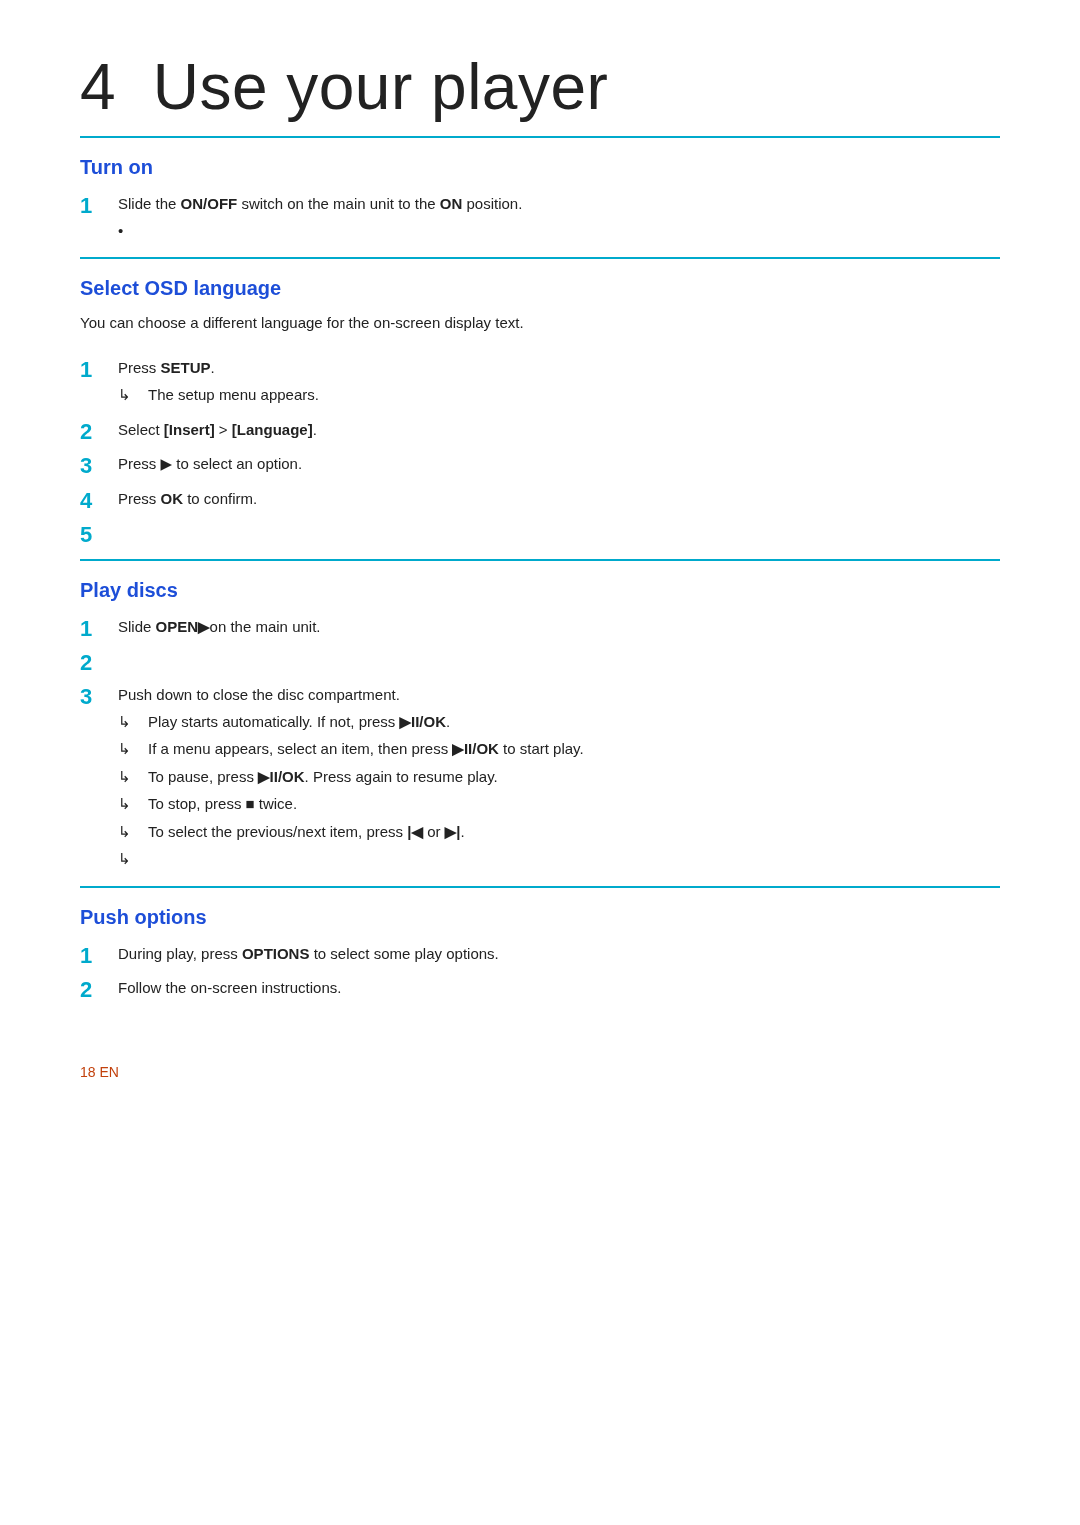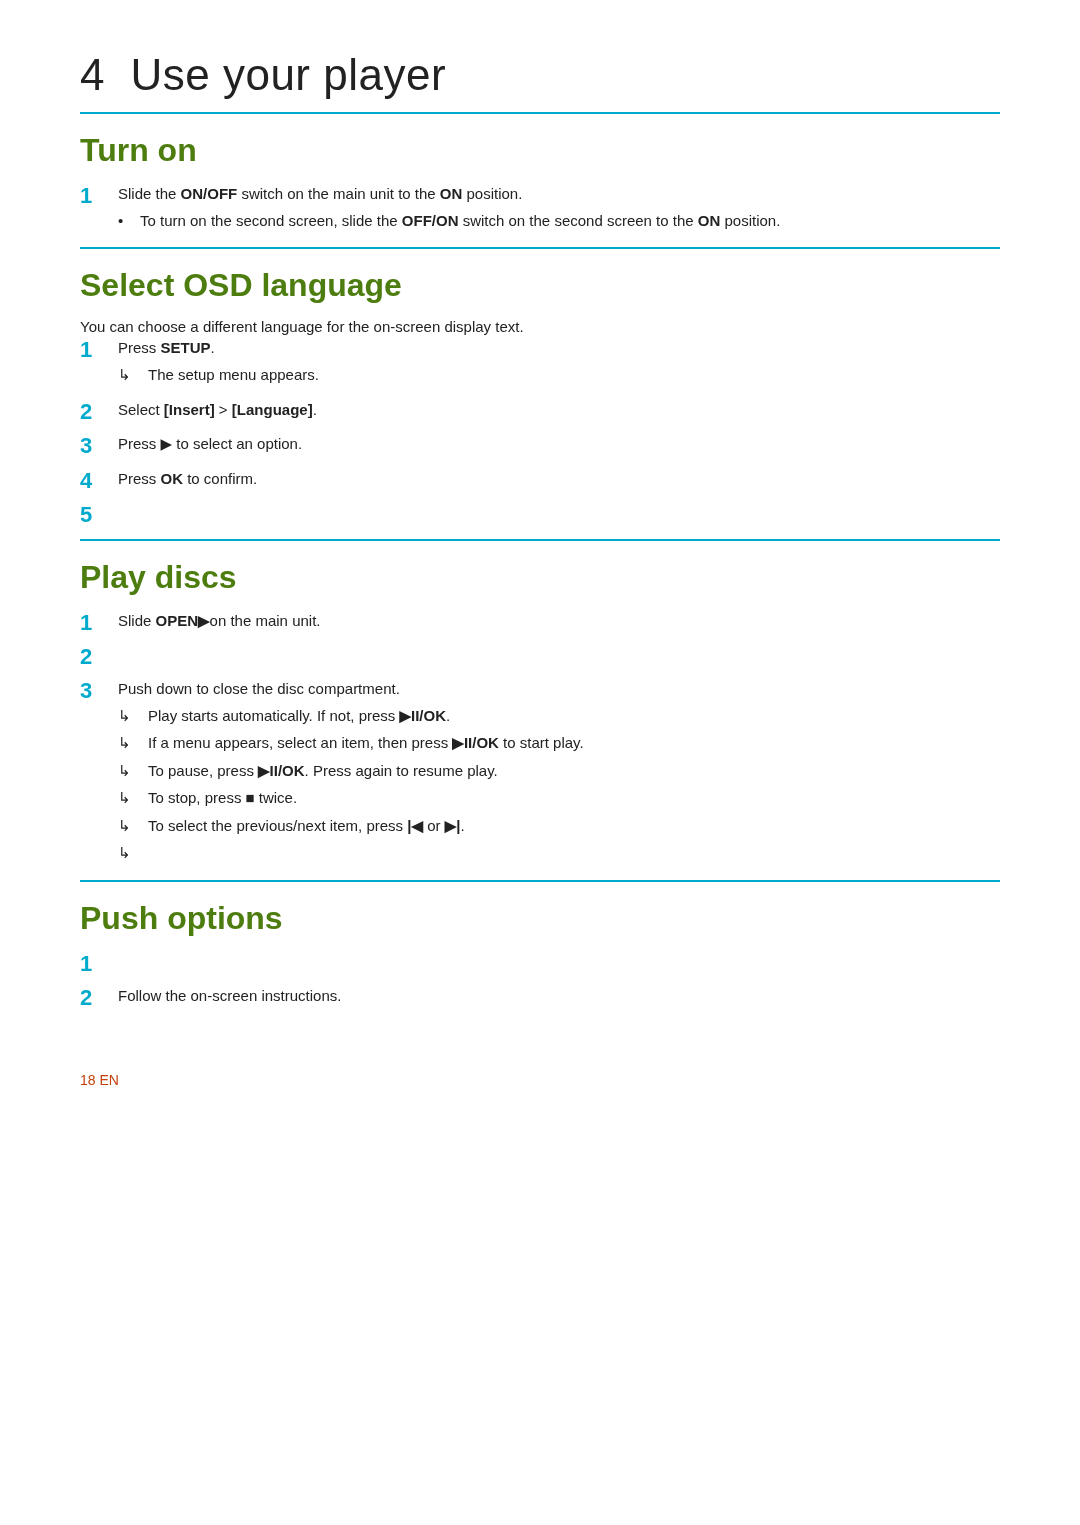--- a/index.html
+++ b/index.html
@@ -12,49 +12,49 @@
       background: #ffffff;
       font-family: Arial, Helvetica, sans-serif;
       font-size: 15px;
       color: #222222;
       width: 1080px;
       min-height: 1525px;
       padding: 50px 80px 60px 80px;
     }
 
     .page-title {
-      font-size: 44px;
+      font-size: 64px;
       font-weight: 300;
       color: #222222;
       margin-bottom: 12px;
       letter-spacing: 0.5px;
     }
 
     .page-title .chapter-num {
       color: #222222;
       font-weight: 300;
     }
 
     .section-divider {
       border: none;
       border-top: 2px solid #00aacc;
       margin-bottom: 18px;
     }
 
     .section-title {
-      font-size: 32px;
+      font-size: 20px;
       font-weight: 600;
-      color: #4d7c0f;
+      color: #1d4ed8;
       margin-bottom: 14px;
     }
 
     .section-intro {
       font-size: 15px;
       color: #222222;
-      margin-bottom: 2px;
+      margin-bottom: 26px;
     }
 
     .numbered-list {
       list-style: none;
       padding: 0;
       margin: 0 0 10px 0;
     }
 
     .numbered-list > li {
       display: flex;
@@ -129,21 +129,20 @@
 <div class="section-block">
   <h2 class="section-title">Turn on</h2>
   <ol class="numbered-list">
     <li>
       <span class="num">1</span>
       <div class="list-content">
         Slide the <b>ON/OFF</b> switch on the main unit to the <b>ON</b> position.
         <ul class="sub-bullets">
           <li>
             <span class="bullet-dot">•</span>
-            <span>To turn on the second screen, slide the <b>OFF/ON</b> switch on the second screen to the <b>ON</b> position.</span>
           </li>
         </ul>
       </div>
     </li>
   </ol>
 </div>
 
 <hr class="section-divider">
 
 <div class="section-block">
@@ -226,20 +225,21 @@
   </ol>
 </div>
 
 <hr class="section-divider">
 
 <div class="section-block">
   <h2 class="section-title">Push options</h2>
   <ol class="numbered-list">
     <li>
       <span class="num">1</span>
+      <div class="list-content">During play, press <b>OPTIONS</b> to select some play options.</div>
     </li>
     <li>
       <span class="num">2</span>
       <div class="list-content">Follow the on-screen instructions.</div>
     </li>
   </ol>
 </div>
 
 <div class="footer">
   <span>18    EN</span>

